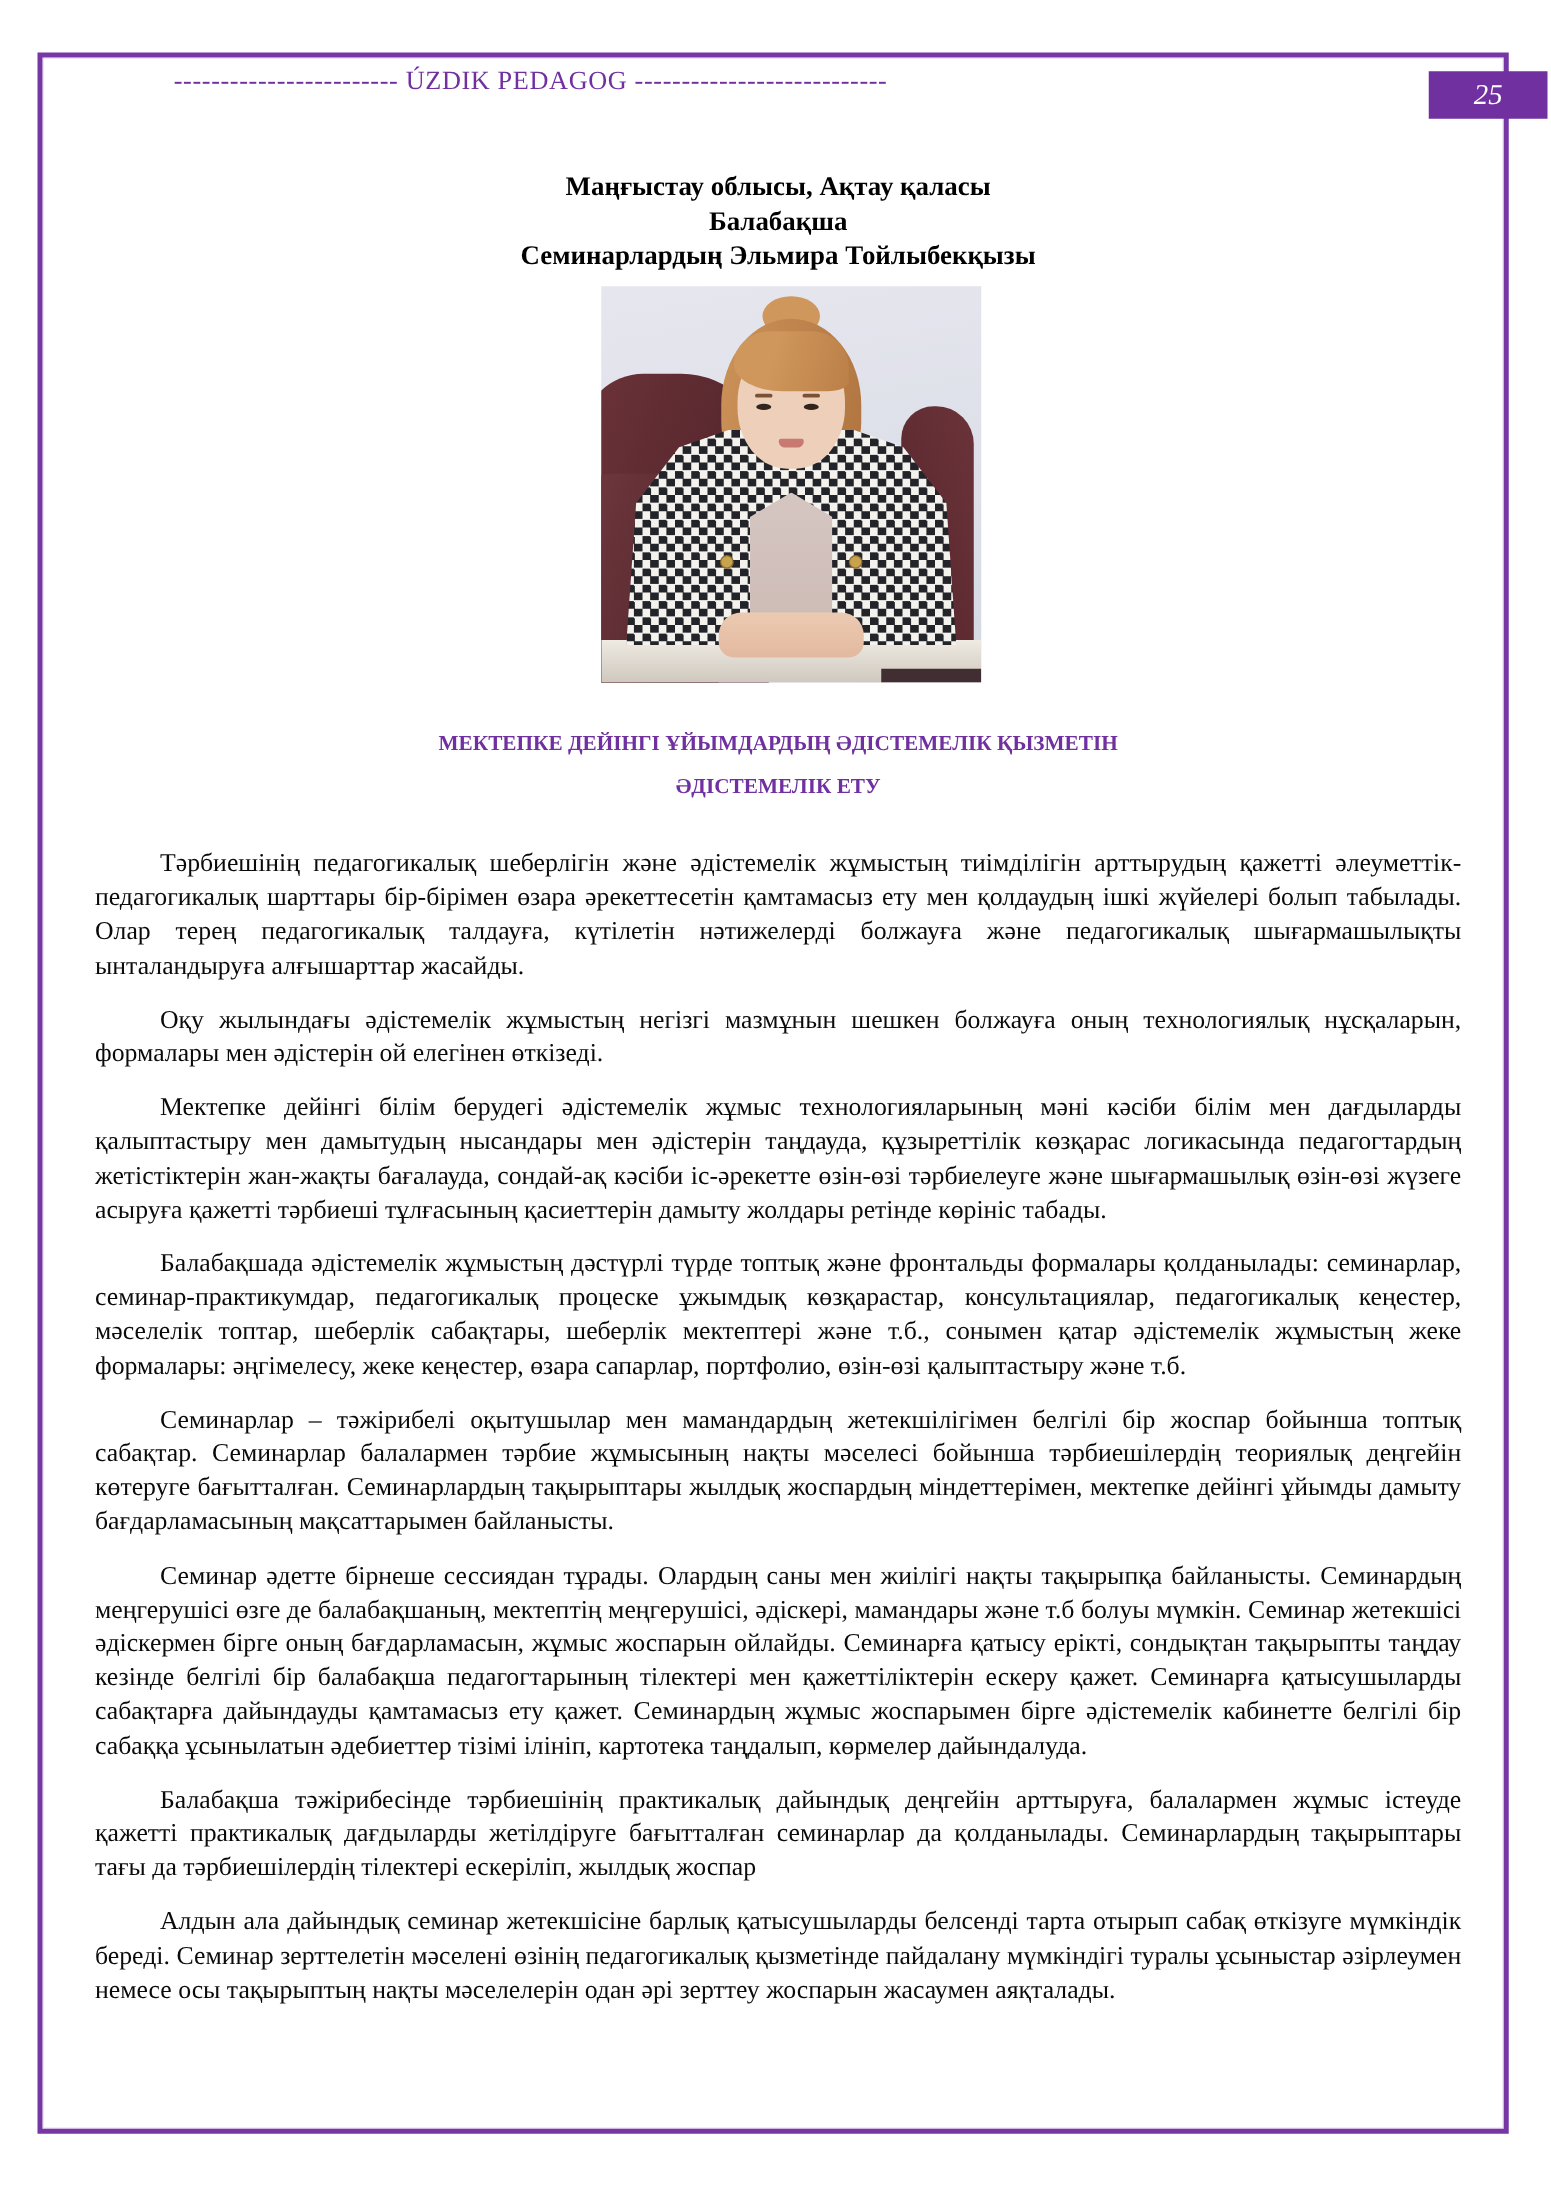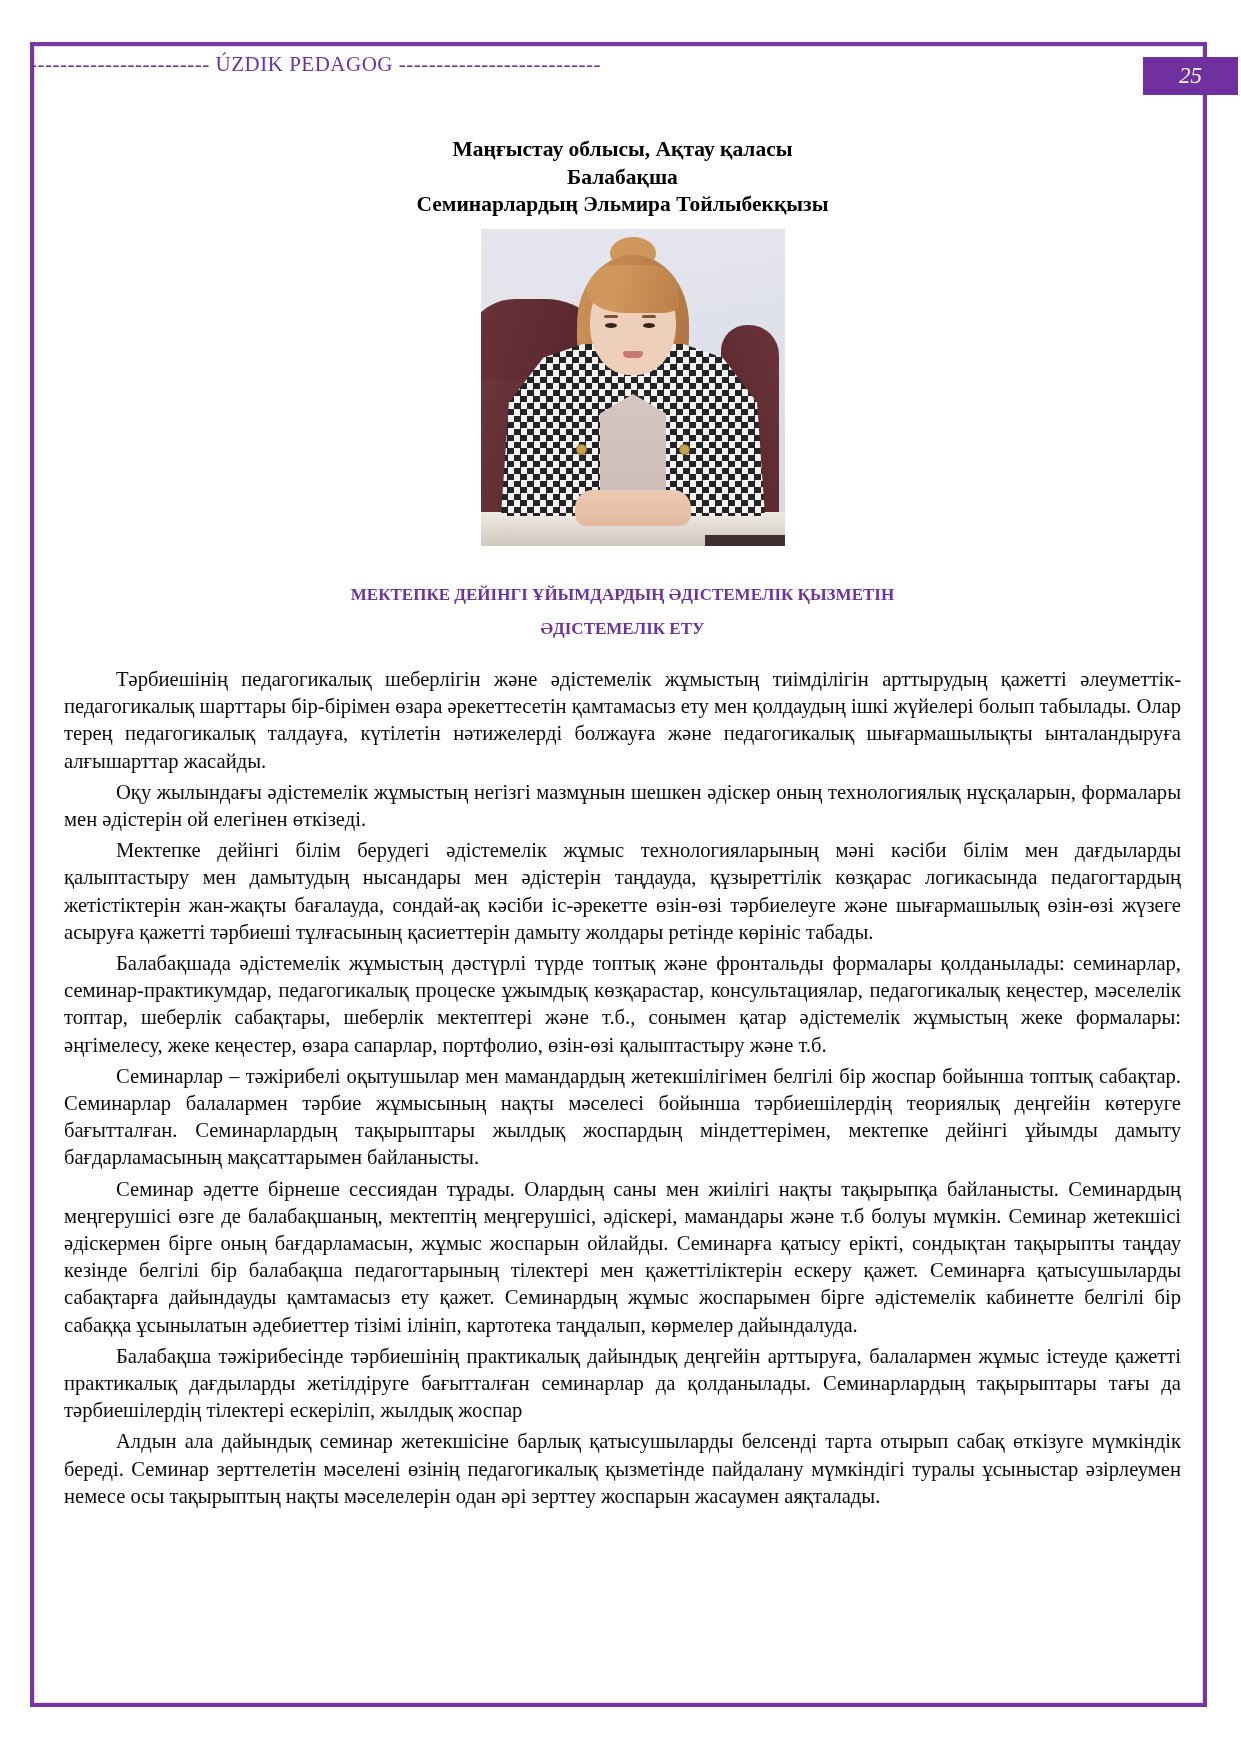--- a/index.html
+++ b/index.html
@@ -5,40 +5,40 @@
   html,body{margin:0;padding:0;background:#ffffff;}
   .page{
     position:relative;width:1241px;height:1754px;background:#ffffff;overflow:hidden;
     font-family:"Liberation Serif", serif;color:#111;
   }
   .frame{
     position:absolute;left:30px;top:42px;width:1177px;height:1665px;
     border:4px solid #7637a5;box-shadow:inset 0 0 0 1px #e7d9f3;box-sizing:border-box;
   }
   .header-line{
-    position:absolute;left:30px;top:52px;width:680px;text-align:left;
+    position:absolute;left:30px;top:52px;width:680px;text-align:right;
     color:#7030A0;font-size:21px;letter-spacing:0.5px;white-space:nowrap;
   }
   .pagenum{
     position:absolute;top:57px;right:3px;width:95px;height:38px;background:#7030A0;
     color:#ffffff;font-size:23px;display:flex;align-items:center;justify-content:center;font-style:italic;
   }
   .byline{
     position:absolute;left:60px;top:88px;width:1125px;text-align:center;
     font-weight:bold;font-size:21.5px;line-height:27.5px;color:#000;margin-top:48px;
   }
   .title{
     position:absolute;left:60px;top:578px;width:1125px;margin:0;text-align:center;
     color:#7030A0;font-size:17px;line-height:34px;font-weight:bold;
   }
   .body-col{
     position:absolute;left:60px;top:662px;width:1125px;
     font-size:20.6px;line-height:27.2px;text-align:justify;color:#0a0a0a;
   }
-  .para{margin:4px;text-indent:52px;}
+  .para{margin:16px;text-indent:52px;}
 
   
   .photo{
     position:absolute;left:481px;top:229px;width:304px;height:317px;overflow:hidden;
     background:linear-gradient(170deg,#e6e6ee 0%,#dcdfe8 60%,#d5d9e2 100%);
   }
   .ph{position:absolute;}
   .ph-chair-l{left:-16px;top:70px;width:150px;height:260px;background:linear-gradient(110deg,#6b3339,#54252c 70%);border-radius:50px 70px 0 0;}
   .ph-chair-l2{left:-16px;top:150px;width:110px;height:180px;background:linear-gradient(110deg,#6f383e,#582930 70%);border-radius:24px 40px 0 0;}
   .ph-chair-r{right:6px;top:96px;width:58px;height:215px;background:linear-gradient(250deg,#6b3339,#54252c);border-radius:26px 30px 0 0;}
@@ -119,21 +119,21 @@
     <div class="ph ph-hands"></div>
   </div>
 
   <h1 class="title">
     <span>МЕКТЕПКЕ ДЕЙІНГІ ҰЙЫМДАРДЫҢ ӘДІСТЕМЕЛІК ҚЫЗМЕТІН</span><br>
     <span>ӘДІСТЕМЕЛІК ЕТУ</span>
   </h1>
 
   <div class="body-col" id="article-body">
       <p class="para">Тәрбиешінің педагогикалық шеберлігін және әдістемелік жұмыстың тиімділігін арттырудың қажетті әлеуметтік-педагогикалық шарттары бір-бірімен өзара әрекеттесетін қамтамасыз ету мен қолдаудың ішкі жүйелері болып табылады. Олар терең педагогикалық талдауға, күтілетін нәтижелерді болжауға және педагогикалық шығармашылықты ынталандыруға алғышарттар жасайды.</p>
-      <p class="para">Оқу жылындағы әдістемелік жұмыстың негізгі мазмұнын шешкен әдіскер оның технологиялық нұсқаларын, формалары мен әдістерін ой елегінен өткізеді.</p>
+      <p class="para">Оқу жылындағы әдістемелік жұмыстың негізгі мазмұнын шешкен болжауға оның технологиялық нұсқаларын, формалары мен әдістерін ой елегінен өткізеді.</p>
       <p class="para">Мектепке дейінгі білім берудегі әдістемелік жұмыс технологияларының мәні кәсіби білім мен дағдыларды қалыптастыру мен дамытудың нысандары мен әдістерін таңдауда, құзыреттілік көзқарас логикасында педагогтардың жетістіктерін жан-жақты бағалауда, сондай-ақ кәсіби іс-әрекетте өзін-өзі тәрбиелеуге және шығармашылық өзін-өзі жүзеге асыруға қажетті тәрбиеші тұлғасының қасиеттерін дамыту жолдары ретінде көрініс табады.</p>
       <p class="para">Балабақшада әдістемелік жұмыстың дәстүрлі түрде топтық және фронтальды формалары қолданылады: семинарлар, семинар-практикумдар, педагогикалық процеске ұжымдық көзқарастар, консультациялар, педагогикалық кеңестер, мәселелік топтар, шеберлік сабақтары, шеберлік мектептері және т.б., сонымен қатар әдістемелік жұмыстың жеке формалары: әңгімелесу, жеке кеңестер, өзара сапарлар, портфолио, өзін-өзі қалыптастыру және т.б.</p>
       <p class="para">Семинарлар – тәжірибелі оқытушылар мен мамандардың жетекшілігімен белгілі бір жоспар бойынша топтық сабақтар. Семинарлар балалармен тәрбие жұмысының нақты мәселесі бойынша тәрбиешілердің теориялық деңгейін көтеруге бағытталған. Семинарлардың тақырыптары жылдық жоспардың міндеттерімен, мектепке дейінгі ұйымды дамыту бағдарламасының мақсаттарымен байланысты.</p>
       <p class="para">Семинар әдетте бірнеше сессиядан тұрады. Олардың саны мен жиілігі нақты тақырыпқа байланысты. Семинардың меңгерушісі өзге де балабақшаның, мектептің меңгерушісі, әдіскері, мамандары және т.б болуы мүмкін. Семинар жетекшісі әдіскермен бірге оның бағдарламасын, жұмыс жоспарын ойлайды. Семинарға қатысу ерікті, сондықтан тақырыпты таңдау кезінде белгілі бір балабақша педагогтарының тілектері мен қажеттіліктерін ескеру қажет. Семинарға қатысушыларды сабақтарға дайындауды қамтамасыз ету қажет. Семинардың жұмыс жоспарымен бірге әдістемелік кабинетте белгілі бір сабаққа ұсынылатын әдебиеттер тізімі ілініп, картотека таңдалып, көрмелер дайындалуда.</p>
       <p class="para">Балабақша тәжірибесінде тәрбиешінің практикалық дайындық деңгейін арттыруға, балалармен жұмыс істеуде қажетті практикалық дағдыларды жетілдіруге бағытталған семинарлар да қолданылады. Семинарлардың тақырыптары тағы да тәрбиешілердің тілектері ескеріліп, жылдық жоспар</p>
       <p class="para">Алдын ала дайындық семинар жетекшісіне барлық қатысушыларды белсенді тарта отырып сабақ өткізуге мүмкіндік береді. Семинар зерттелетін мәселені өзінің педагогикалық қызметінде пайдалану мүмкіндігі туралы ұсыныстар әзірлеумен немесе осы тақырыптың нақты мәселелерін одан әрі зерттеу жоспарын жасаумен аяқталады.</p>
     </div>
 
 </div>
 

